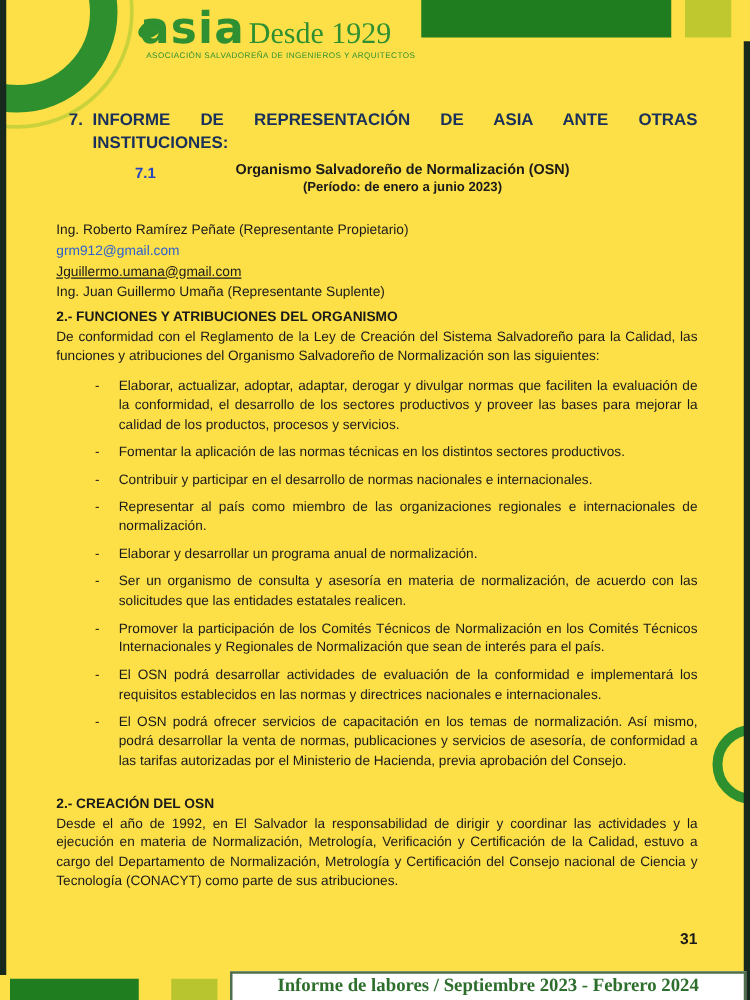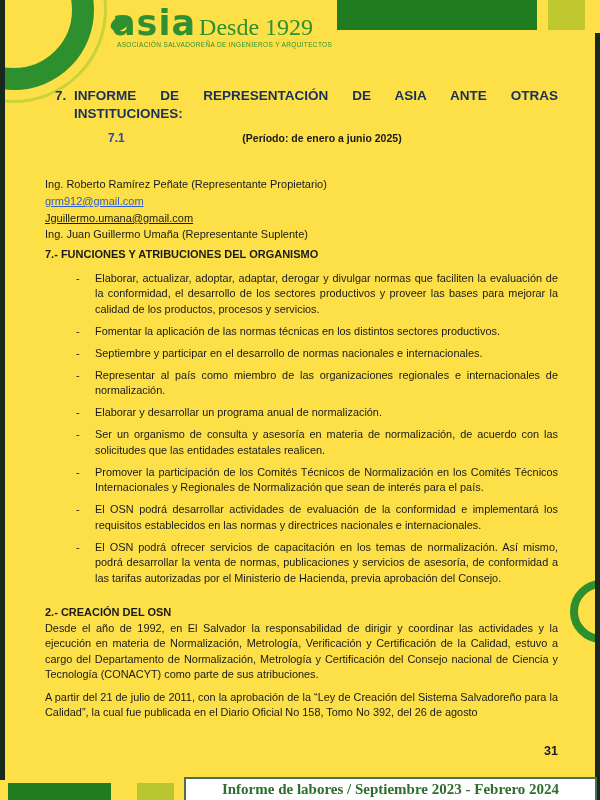--- a/index.html
+++ b/index.html
@@ -32,21 +32,21 @@
   .title-lines{flex:1;}
   .title-line1{text-align:justify;text-align-last:justify;}
   
   .subsection{position:absolute;left:0;top:130px;width:600px;}
   .sub-num{position:absolute;left:108px;top:1px;color:#2646c0;font-weight:bold;font-size:12px;}
   .sub-col{margin-left:168px;width:308px;text-align:center;}
   .sub-heading{font-weight:bold;font-size:11.5px;}
   .sub-period{font-weight:bold;font-size:10.5px;margin-top:2px;}
   
   .reps{position:absolute;left:45px;top:176px;font-size:11px;line-height:16.8px;}
-  .email-blue{color:#3060cf;text-decoration:underline;}
+  .email-blue{color:#3060cf;}
   .email-dark{color:#1a1a1a;text-decoration:underline;}
   
   .content{position:absolute;left:45px;top:247px;width:513px;font-size:10.9px;
            line-height:15.5px;text-align:justify;}
   .sec-heading{font-weight:bold;font-size:11px;text-align:left;}
   ul.bullets{list-style:none;margin:8px 0 0 0;padding:0;}
   .bullets li{position:relative;padding-left:50px;margin-bottom:6.5px;}
   .bullets li::before{content:"-";position:absolute;left:31px;top:0;}
   .sec2-heading{margin-top:19px;}
   .para{margin-top:7px;}
@@ -86,47 +86,48 @@
     <span class="title-num">7.</span>
     <span class="title-lines">
       <div class="title-line1">INFORME DE REPRESENTACIÓN DE ASIA ANTE OTRAS</div>
       <div>INSTITUCIONES:</div>
     </span>
   </div>
 
   <div class="subsection">
     <span class="sub-num">7.1</span>
     <div class="sub-col">
-      <div class="sub-period">(Período: de enero a junio 2025)</div>
+      <div class="sub-heading">Organismo Salvadoreño de Normalización (OSN)</div>
+      <div class="sub-period">(Período: de enero a junio 2023)</div>
     </div>
   </div>
 
   <div class="reps">
     <div>Ing. Roberto Ramírez Peñate (Representante Propietario)</div>
     <div><a class="email-blue">grm912@gmail.com</a></div>
     <div><a class="email-dark">Jguillermo.umana@gmail.com</a></div>
     <div>Ing. Juan Guillermo Umaña (Representante Suplente)</div>
   </div>
 
   <div class="content">
-    <div class="sec-heading">7.- FUNCIONES Y ATRIBUCIONES DEL ORGANISMO</div>
+    <div class="sec-heading">2.- FUNCIONES Y ATRIBUCIONES DEL ORGANISMO</div>
+    <div>De conformidad con el Reglamento de la Ley de Creación del Sistema Salvadoreño para la Calidad, las funciones y atribuciones del Organismo Salvadoreño de Normalización son las siguientes:</div>
     <ul class="bullets">
       <li>Elaborar, actualizar, adoptar, adaptar, derogar y divulgar normas que faciliten la evaluación de la conformidad, el desarrollo de los sectores productivos y proveer las bases para mejorar la calidad de los productos, procesos y servicios.</li>
       <li>Fomentar la aplicación de las normas técnicas en los distintos sectores productivos.</li>
-      <li>Septiembre y participar en el desarrollo de normas nacionales e internacionales.</li>
+      <li>Contribuir y participar en el desarrollo de normas nacionales e internacionales.</li>
       <li>Representar al país como miembro de las organizaciones regionales e internacionales de normalización.</li>
       <li>Elaborar y desarrollar un programa anual de normalización.</li>
       <li>Ser un organismo de consulta y asesoría en materia de normalización, de acuerdo con las solicitudes que las entidades estatales realicen.</li>
       <li>Promover la participación de los Comités Técnicos de Normalización en los Comités Técnicos Internacionales y Regionales de Normalización que sean de interés para el país.</li>
       <li>El OSN podrá desarrollar actividades de evaluación de la conformidad e implementará los requisitos establecidos en las normas y directrices nacionales e internacionales.</li>
       <li>El OSN podrá ofrecer servicios de capacitación en los temas de normalización. Así mismo, podrá desarrollar la venta de normas, publicaciones y servicios de asesoría, de conformidad a las tarifas autorizadas por el Ministerio de Hacienda, previa aprobación del Consejo.</li>
     </ul>
     <div class="sec-heading sec2-heading">2.- CREACIÓN DEL OSN</div>
     <div>Desde el año de 1992, en El Salvador la responsabilidad de dirigir y coordinar las actividades y la ejecución en materia de Normalización, Metrología, Verificación y Certificación de la Calidad, estuvo a cargo del Departamento de Normalización, Metrología y Certificación del Consejo nacional de Ciencia y Tecnología (CONACYT) como parte de sus atribuciones.</div>
-    <div class="para">A partir del 21 de julio de 2011, con la aprobación de la “Ley de Creación del Sistema Salvadoreño para la Calidad”, la cual fue publicada en el Diario Oficial No 158, Tomo No 392, del 26 de agosto</div>
   </div>
 
   <div class="pagenum">31</div>
 
   <div class="footer-green"></div>
   <div class="footer-lime"></div>
   <div class="footer-box">
     <span class="footer-text">Informe de labores / Septiembre 2023 - Febrero 2024</span>
   </div>
 

